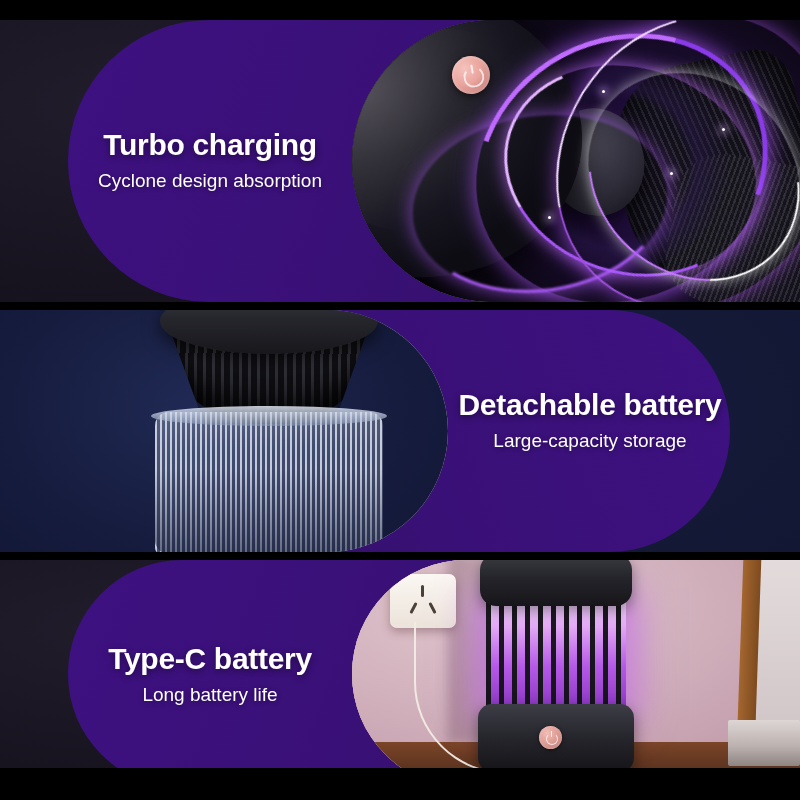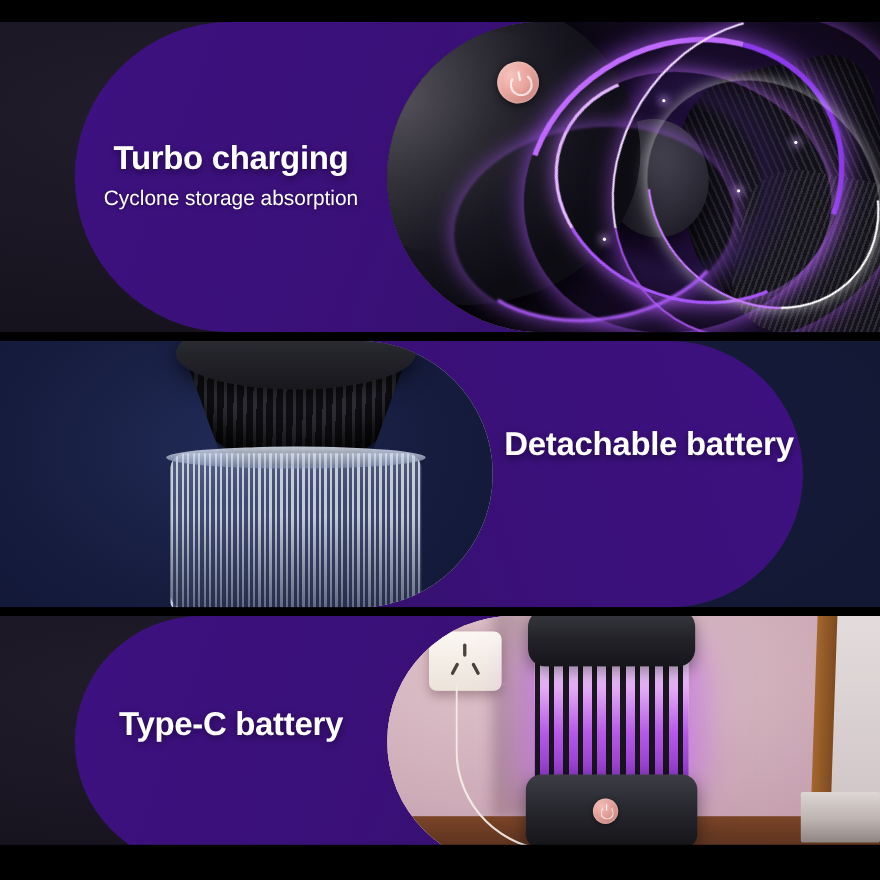--- a/index.html
+++ b/index.html
@@ -326,21 +326,21 @@
         <div class="swirl s5"></div>
         <div class="spark" style="left:250px;top:70px"></div>
         <div class="spark" style="left:318px;top:152px"></div>
         <div class="spark" style="left:196px;top:196px"></div>
         <div class="spark" style="left:370px;top:108px"></div>
       </div>
     </div>
 
     <div class="txt">
       <div class="head">Turbo charging</div>
-      <div class="sub">Cyclone storage absorption</div>
+      <div class="sub">Cyclone design absorption</div>
     </div>
   </section>
 
   <section class="panel" id="p2">
     <div class="bg bg-navy"></div>
 
     <div class="pill pill-right"></div>
 
     <div class="photo photo-left">
       <div class="scene scene-base">
@@ -348,20 +348,21 @@
         <div class="fins-shade"></div>
         <div class="cap-top"></div>
         <div class="jar"></div>
         <div class="jar-fade"></div>
         <div class="jar-lip"></div>
       </div>
     </div>
 
     <div class="txt">
       <div class="head">Detachable battery</div>
+      <div class="sub">Large-capacity storage</div>
     </div>
   </section>
 
   <section class="panel" id="p3">
     <div class="bg bg-dark"></div>
 
     <div class="pill pill-left"></div>
 
     <div class="photo photo-right">
       <div class="scene scene-room">
@@ -383,17 +384,18 @@
         <div class="lamp-base"></div>
         <div class="lamp-mid"></div>
         <div class="lamp-btn">
           <span class="lamp-btn-glyph"></span>
         </div>
       </div>
     </div>
 
     <div class="txt">
       <div class="head">Type-C battery</div>
+      <div class="sub">Long battery life</div>
     </div>
   </section>
 
   <div class="footer-strip"></div>
 </div>
 
 </body></html>

